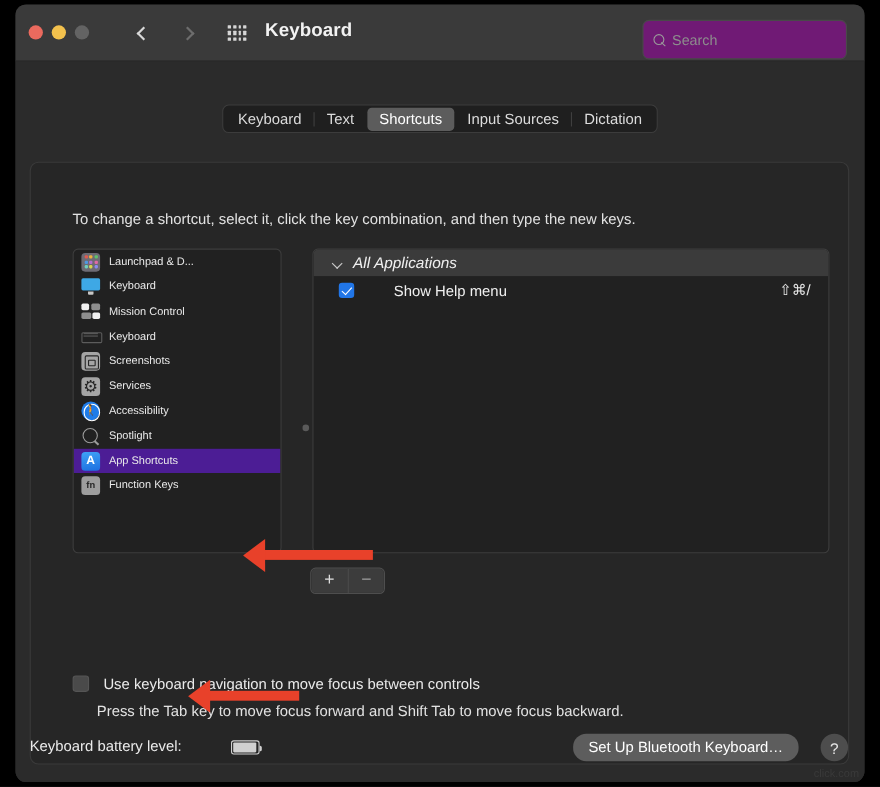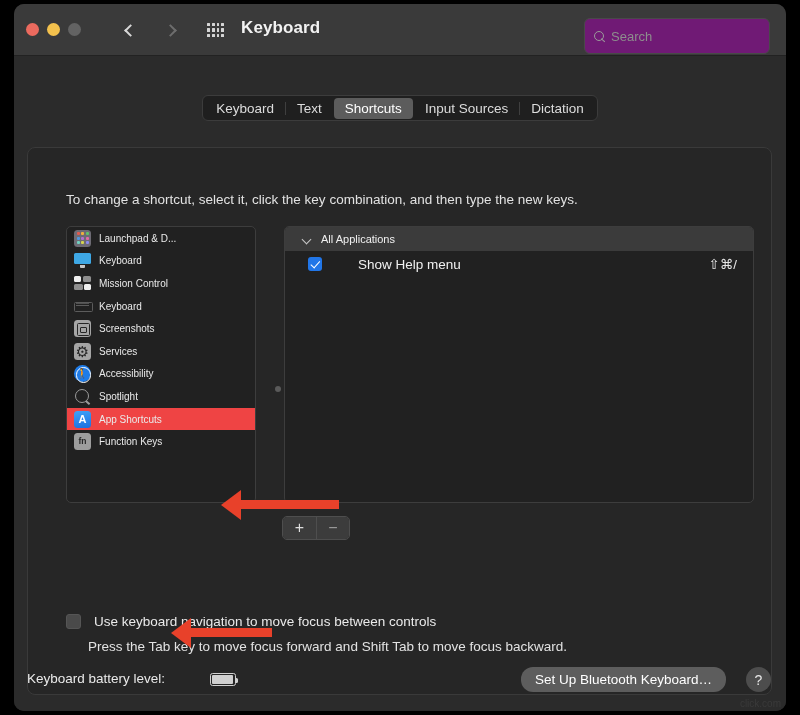--- a/index.html
+++ b/index.html
@@ -213,21 +213,21 @@
     border: 1px solid #3d3d3d;
     border-radius: 5px;
     overflow: hidden;
   }
   .catrow {
     display: flex;
     align-items: center;
     height: 22.6px;
     padding-left: 7px;
   }
-  .catrow.selected { background: #ef4444; }
+  .catrow.selected { background: #4c1d95; }
   .caticon {
     width: 17px;
     height: 17px;
     flex: 0 0 auto;
     margin-right: 8px;
     position: relative;
     border-radius: 3.5px;
   }
   .catlabel {
     font-size: 10px;
@@ -437,22 +437,23 @@
     position: absolute;
     left: 18px;
     top: 9px;
     width: 7px;
     height: 7px;
     border-right: 1.6px solid #c9c9c9;
     border-bottom: 1.6px solid #c9c9c9;
     transform: rotate(45deg);
   }
   .group-title {
-    font-size: 11px;
+    font-size: 14px;
     color: #f0f0f0;
+    font-style: italic;
   }
   .shortrow {
     display: flex;
     align-items: center;
     height: 26px;
     padding-left: 23px;
     position: relative;
   }
   .checkbox {
     width: 14px;

